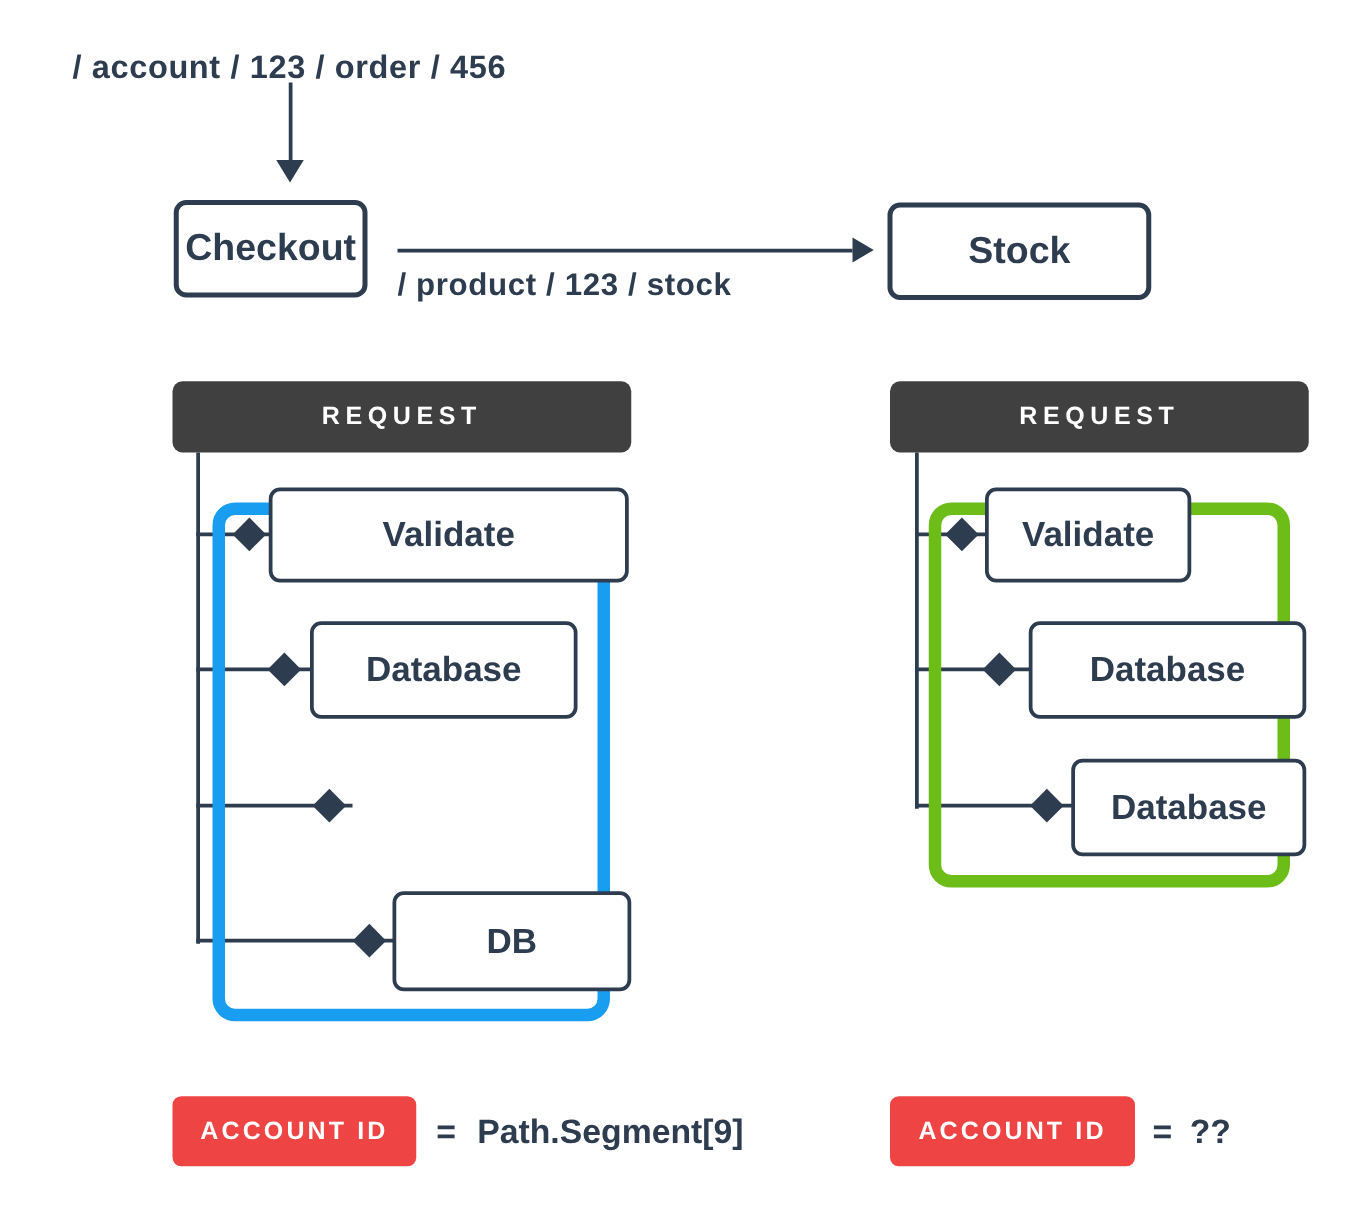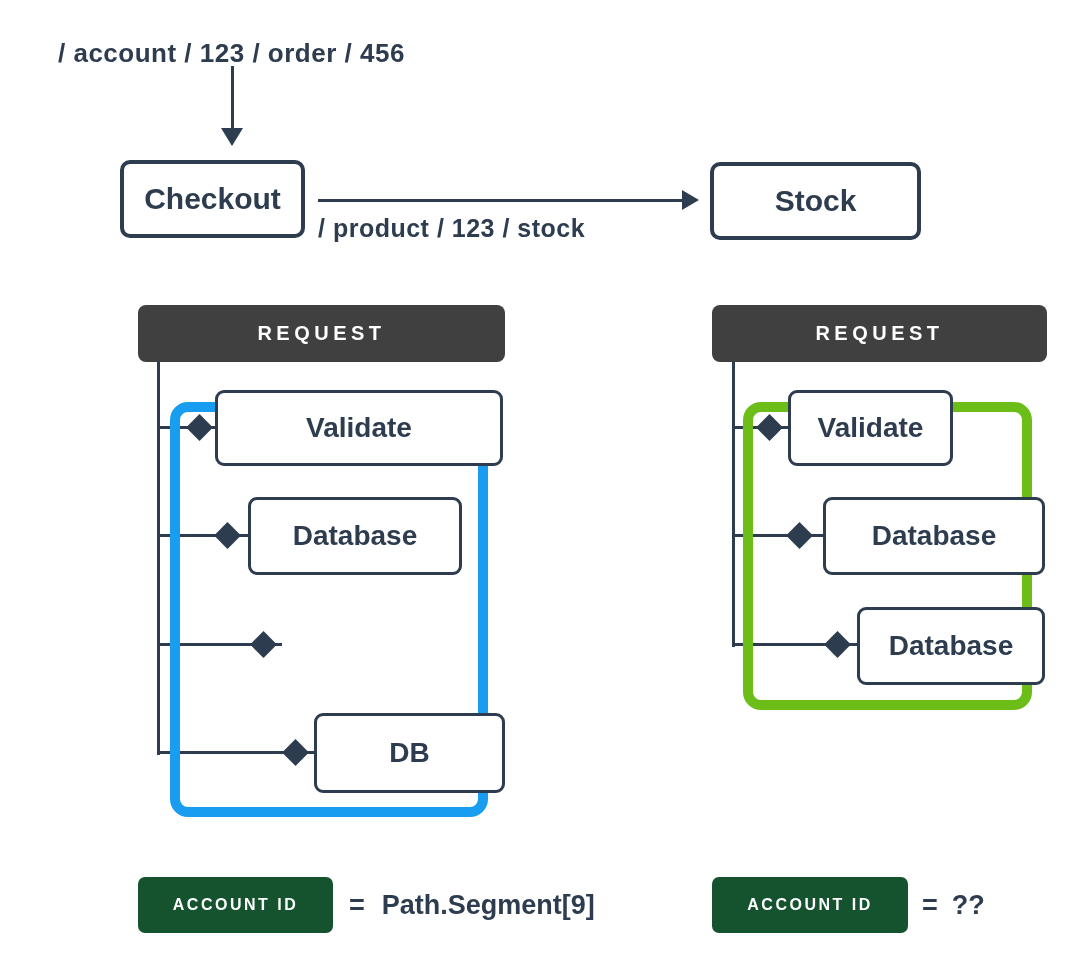--- a/index.html
+++ b/index.html
@@ -38,23 +38,23 @@
     display:flex;align-items:center;justify-content:center;
     color:#ffffff;font-weight:bold;font-size:20px;letter-spacing:4.5px;
     z-index:3;box-sizing:border-box;
   }
   .hl{
     border-radius:18px;box-sizing:border-box;z-index:2;background:transparent;
   }
   .hl-blue{border:10px solid #189df0;}
   .hl-green{border:10px solid #6cbd17;}
   .badge{
-    background:#14532d;border-radius:7px;
+    background:#ef4444;border-radius:7px;
     display:flex;align-items:center;justify-content:center;
-    color:#ffffff;font-weight:bold;font-size:16px;letter-spacing:2.5px;
+    color:#ffffff;font-weight:bold;font-size:20px;letter-spacing:2.5px;
     z-index:3;box-sizing:border-box;
   }
   .eqrow{
     display:flex;align-items:center;height:56px;
     font-weight:bold;font-size:27px;color:#2d3c4e;white-space:nowrap;
   }
   .eqrow .eq{margin-right:17px;}
   
   .arrow-down-head{
     width:0;height:0;
@@ -70,21 +70,21 @@
 </head>
 <body>
 
 <div class="canvas">
 
   <div class="abs pathlabel" style="left:58px;top:26px;margin-top:12px;">/ account / 123 / order / 456</div>
 
   <div class="abs vline" style="left:231px;top:66px;height:63px;"></div>
   <div class="abs arrow-down-head" style="left:221px;top:128px;"></div>
 
-  <div class="abs node bignode" style="left:120px;top:160px;width:185px;height:78px;">Checkout</div>
+  <div class="abs node bignode" style="left:139px;top:160px;width:155px;height:78px;">Checkout</div>
 
   <div class="abs hline" style="left:318px;top:199px;width:364px;"></div>
   <div class="abs arrow-right-head" style="left:682px;top:190px;"></div>
   <div class="abs pathlabel" style="left:318px;top:214px;width:380px;text-align:left;font-size:25px;">/ product / 123 / stock</div>
 
   <div class="abs node bignode" style="left:710px;top:162px;width:211px;height:78px;">Stock</div>
 
   <div class="abs hdr" style="left:138px;top:305px;width:367px;height:57px;">REQUEST</div>
 
   <div class="abs vline" style="left:157px;top:362px;height:393px;"></div>

